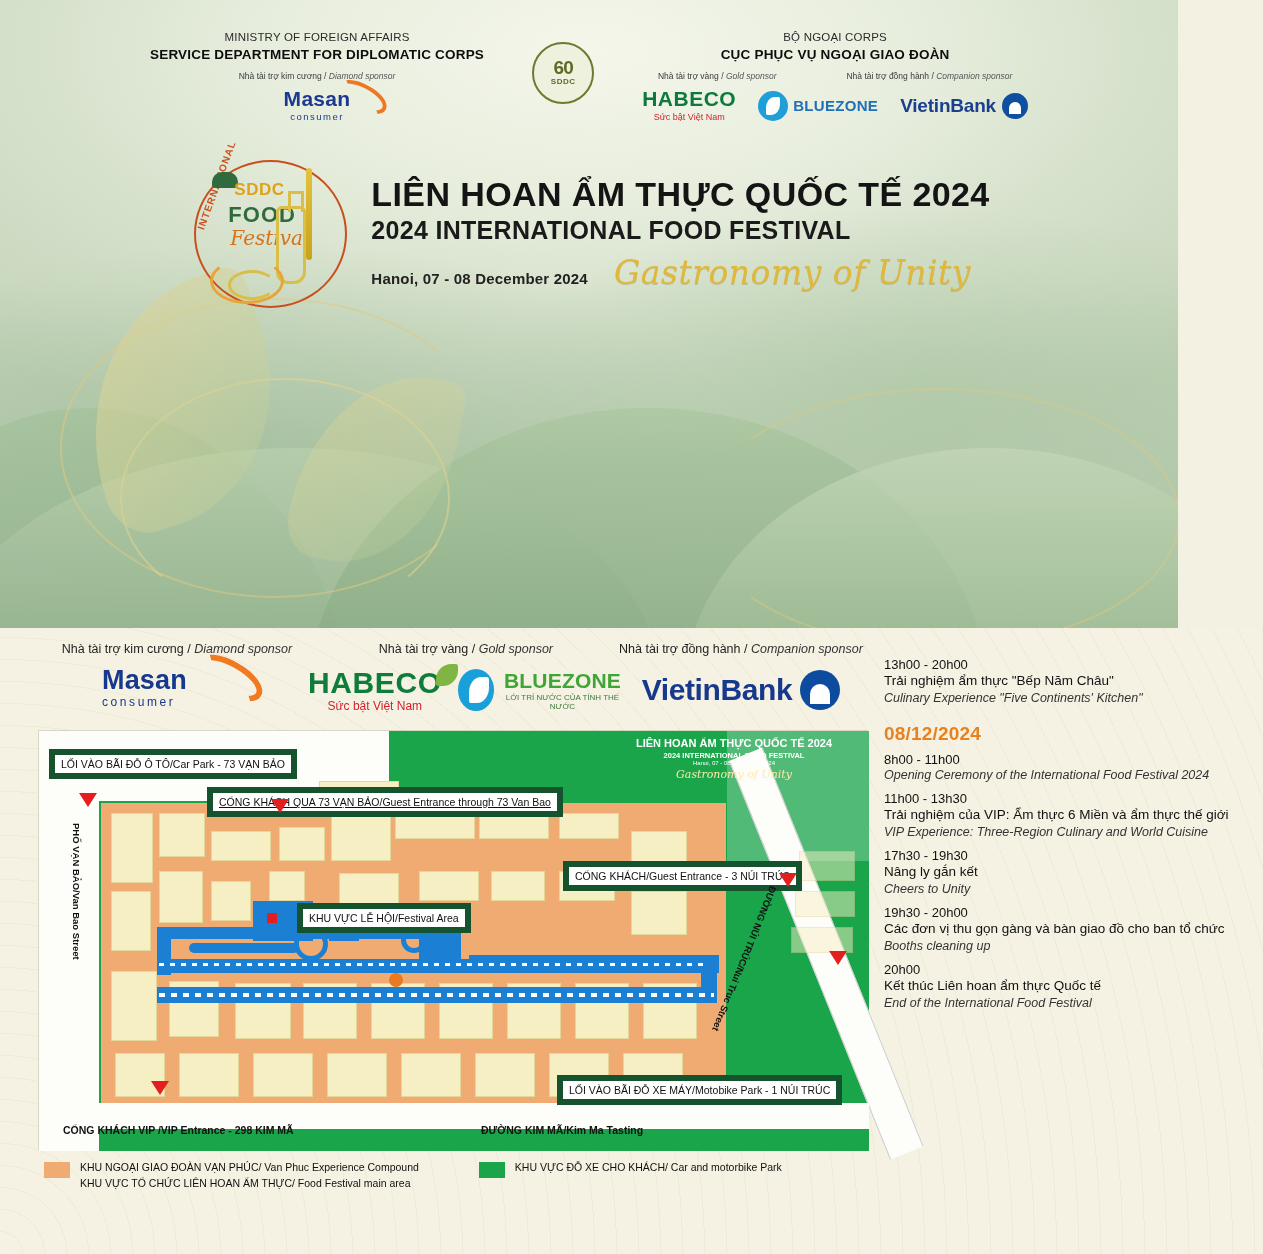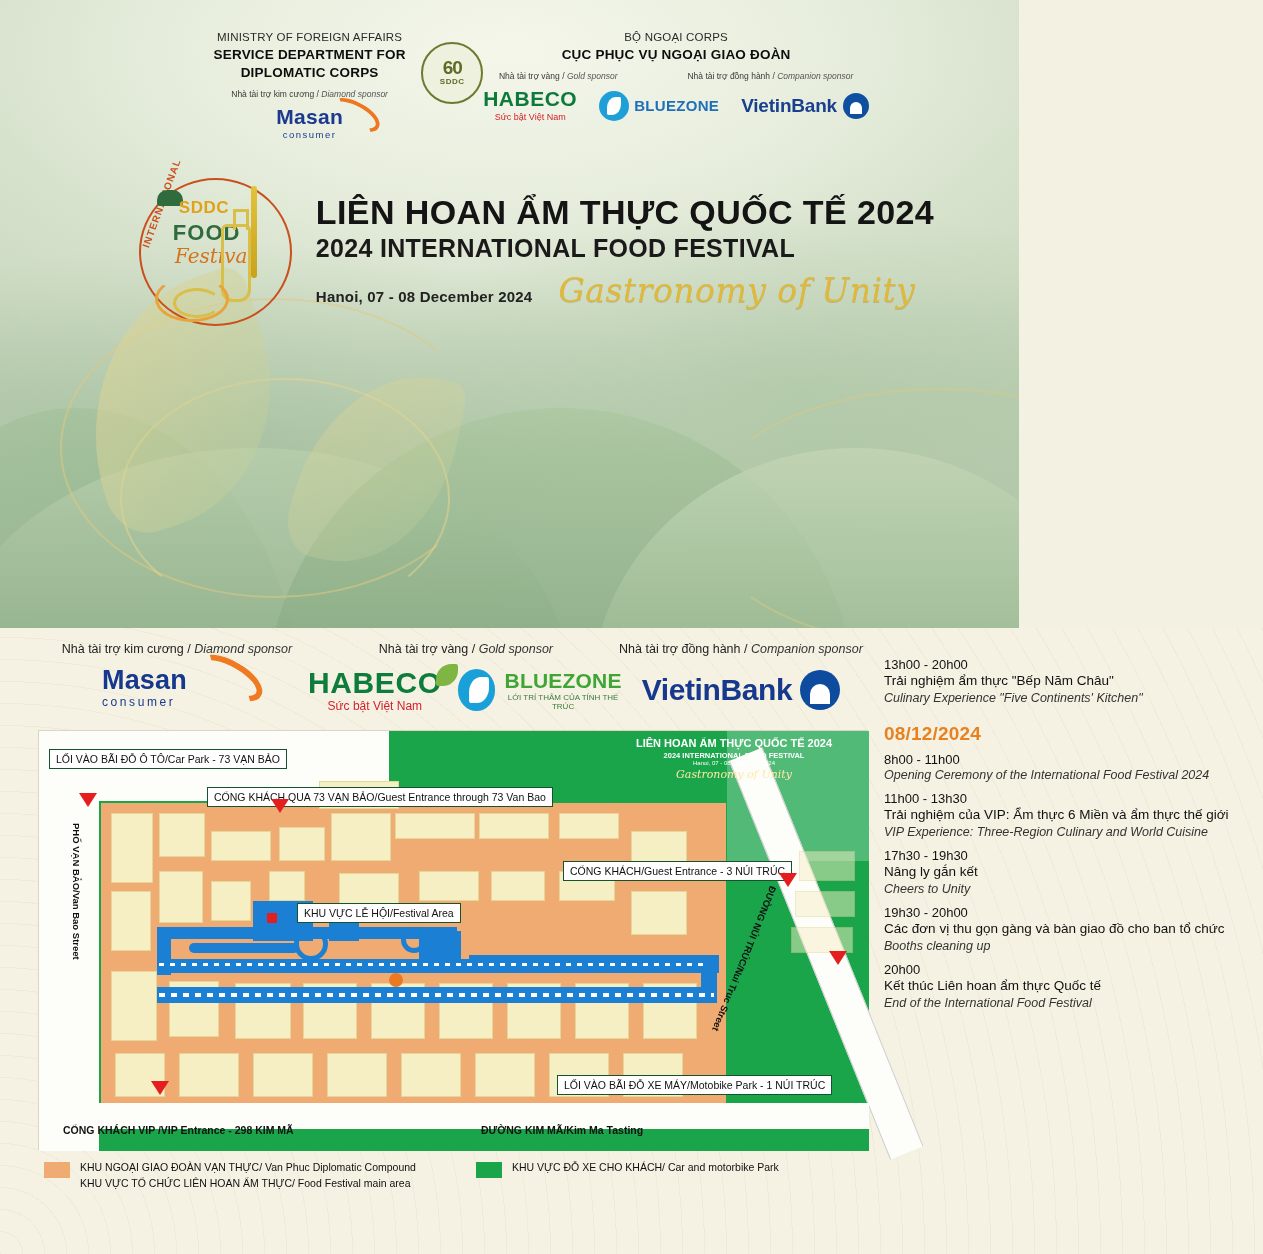--- a/index.html
+++ b/index.html
@@ -7,25 +7,24 @@
   body {
     width:1263px; height:1254px;
     font-family:"Liberation Sans", sans-serif;
     background:#f3f1e2;
     overflow:hidden;
   }
 
   
   .banner {
     position:relative;
-    width:1019px; height:628px;
+    width:1178px; height:628px;
     background:
       radial-gradient(ellipse 900px 420px at 50% 8%, #f4f6ea 0%, #e8eede 35%, #d7e2cd 60%, #c3d3b8 100%);
     overflow:hidden;
-    padding-left:48px;
   }
   .banner-mist {
     position:absolute; left:0; top:0; width:100%; height:100%;
     background:
       radial-gradient(ellipse 620px 260px at 78% 62%, rgba(168,196,160,.55), rgba(168,196,160,0) 70%),
       radial-gradient(ellipse 700px 300px at 22% 72%, rgba(150,182,146,.45), rgba(150,182,146,0) 70%),
       linear-gradient(to bottom, rgba(255,255,255,0) 45%, rgba(120,160,120,.30) 100%);
   }
   .hills {
     position:absolute; left:0; bottom:0; width:100%; height:330px;
@@ -200,21 +199,21 @@
     background:#ffffff;
     border:1px solid #d9d6c4;
   }
   .m-green { position:absolute; background:#1aa54b; }
   .m-orange { position:absolute; background:#f0ab72; }
   .m-white { position:absolute; background:#fdfdfa; }
   .m-block { position:absolute; background:#f6efc4; border:1px solid #e4d79a; }
   .m-blue { position:absolute; background:#1b7fd4; }
 
   .maplabel {
-    position:absolute; background:#fff; border:1px solid #14532d;
+    position:absolute; background:#fff; border:6px solid #14532d;
     font-size:10.5px; color:#111; padding:3px 6px; white-space:nowrap; z-index:9;
     font-weight:bold;
   }
   .maplabel.thin { font-weight:normal; }
   .vlabel {
     position:absolute; font-size:9.5px; color:#111; font-weight:bold;
     writing-mode:vertical-rl; white-space:nowrap; z-index:9;
   }
   .marker {
     position:absolute; width:0; height:0; z-index:10;
@@ -367,21 +366,21 @@
           <div class="spon-logos">
             <div class="habeco2">
               <div class="leafy"></div>
               <div class="hb">HABECO</div>
               <div class="hbsub">Sức bật Việt Nam</div>
             </div>
             <div class="bluezone2">
               <div class="bz-circle2"></div>
               <div>
                 <div class="bz1"><span>BLUE</span><span>ZONE</span></div>
-                <div class="bz2">LỚI TRÍ THÂM CỦA TÍNH THẾ TRÚC</div>
+                <div class="bz2">LỚI TRÍ NƯỚC CỦA TÍNH THẾ NƯỚC</div>
               </div>
             </div>
           </div>
         </div>
 
         <div class="spon-cell c3">
           <div class="spon-title">
             <span>Nhà tài trợ đồng hành /</span>
             <i>Companion sponsor</i>
           </div>
@@ -467,42 +466,42 @@
         <div style="position:absolute;left:120px;top:232px;width:550px;height:3px;background:repeating-linear-gradient(to right,#fff 0 5px,transparent 5px 11px);"></div>
         <div style="position:absolute;left:228px;top:182px;width:10px;height:10px;background:#e41e1e;"></div>
 
         <div class="marker" style="left:40px;top:62px;"></div>
         <div class="marker" style="left:232px;top:68px;"></div>
         <div class="marker" style="left:740px;top:142px;"></div>
         <div class="marker" style="left:790px;top:220px;"></div>
         <div class="marker" style="left:112px;top:350px;"></div>
 
         <div class="maplabel thin" style="left:10px;top:18px;">LỐI VÀO BÃI ĐỖ Ô TÔ/Car Park - 73 VẠN BẢO</div>
-        <div class="maplabel thin" style="left:168px;top:56px;">CỔNG KHÁCH QUA 73 VẠN BẢO/Guest Entrance through 73 Van Bao</div>
+        <div class="maplabel thin" style="left:168px;top:56px;text-decoration:underline;">CỔNG KHÁCH QUA 73 VẠN BẢO/Guest Entrance through 73 Van Bao</div>
         <div class="maplabel thin" style="left:524px;top:130px;">CỔNG KHÁCH/Guest Entrance - 3 NÚI TRÚC</div>
         <div class="maplabel thin" style="left:258px;top:172px;">KHU VỰC LỄ HỘI/Festival Area</div>
         <div class="maplabel thin" style="left:518px;top:344px;">LỐI VÀO BÃI ĐỖ XE MÁY/Motobike Park - 1 NÚI TRÚC</div>
         <div class="maplabel thin" style="left:18px;top:390px;border:none;background:transparent;font-weight:bold;">CỔNG KHÁCH VIP /VIP Entrance - 298 KIM MÃ</div>
         <div class="maplabel thin" style="left:436px;top:390px;border:none;background:transparent;font-weight:bold;">ĐƯỜNG KIM MÃ/Kim Ma Tasting</div>
         <div class="vlabel" style="left:32px;top:92px;">PHỐ VẠN BẢO/Van Bao Street</div>
         <div class="vlabel" style="left:700px;top:150px;transform:rotate(22deg);">ĐƯỜNG NÚI TRÚC/Nui Truc Street</div>
 
         <div class="map-logo">
           <div class="l1">LIÊN HOAN ẨM THỰC QUỐC TẾ 2024</div>
           <div class="l2">2024 INTERNATIONAL FOOD FESTIVAL</div>
           <div class="l3">Hanoi, 07 - 08 December 2024</div>
           <div class="l4">Gastronomy of Unity</div>
         </div>
       </div>
 
       <div class="legend">
         <div class="lg-item">
           <div class="lg-swatch" style="background:#f0ab72;"></div>
           <div class="lg-text">
-            <div>KHU NGOẠI GIAO ĐOÀN VẠN THỰC/ Van Phuc Diplomatic Compound</div>
+            <div>KHU NGOẠI GIAO ĐOÀN VẠN PHÚC/ Van Phuc Experience Compound</div>
             <div>KHU VỰC TỔ CHỨC LIÊN HOAN ẨM THỰC/ Food Festival main area</div>
           </div>
         </div>
         <div class="lg-item">
           <div class="lg-swatch" style="background:#1aa54b;"></div>
           <div class="lg-text">
             <div>KHU VỰC ĐỖ XE CHO KHÁCH/ Car and motorbike Park</div>
           </div>
         </div>
       </div>

